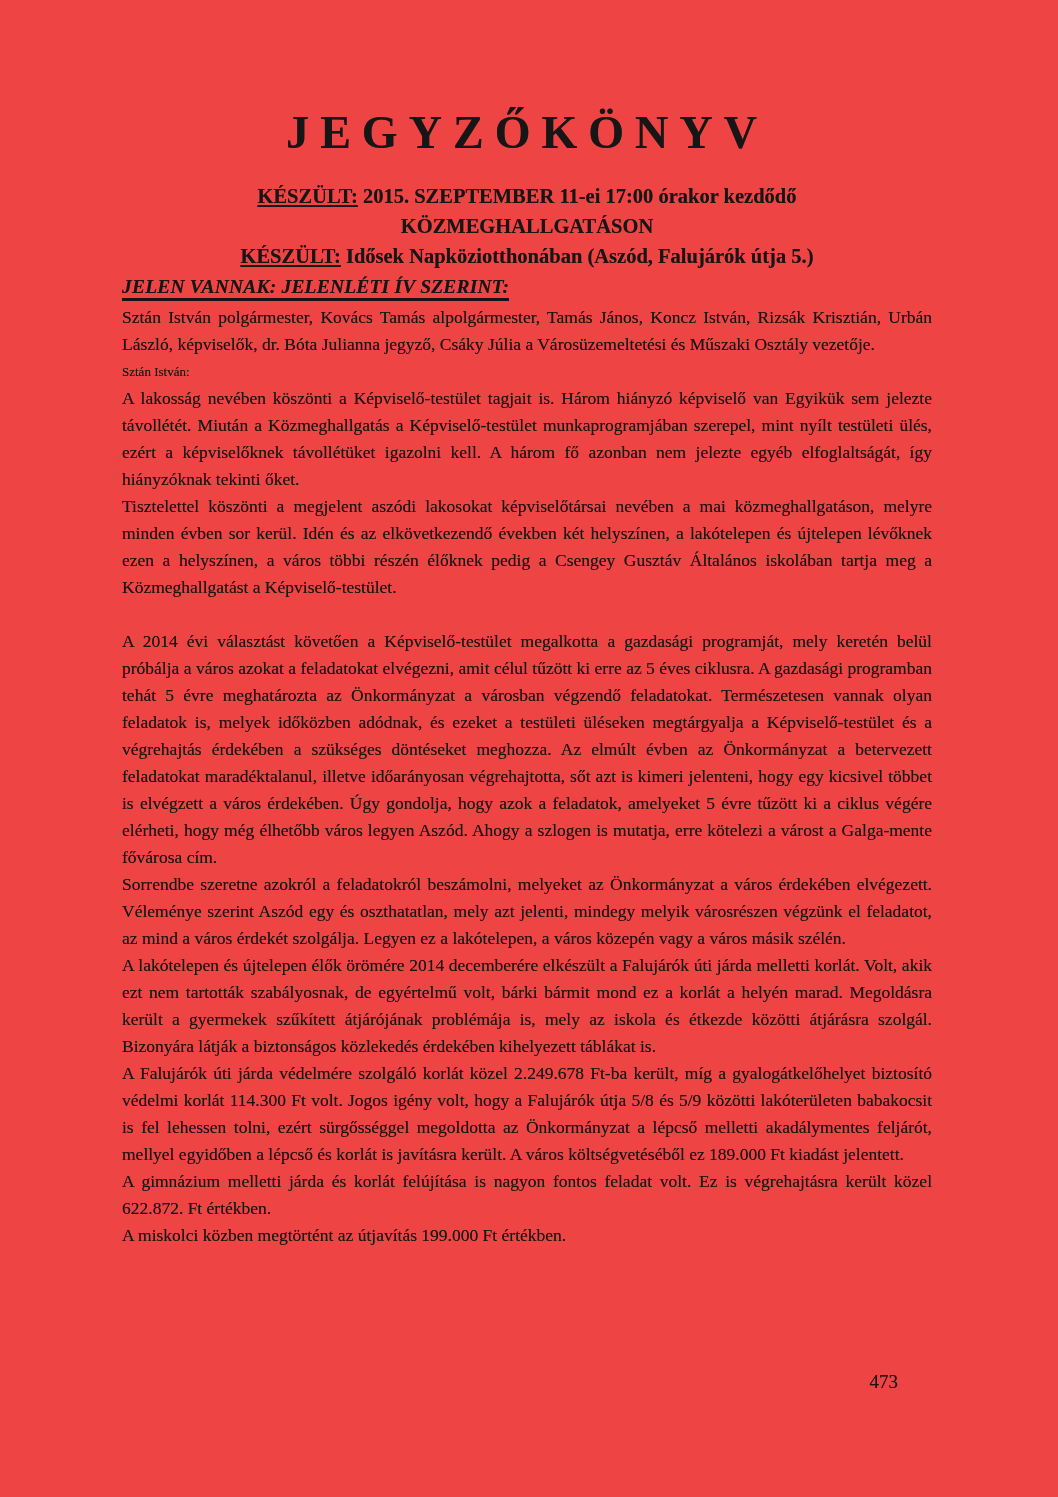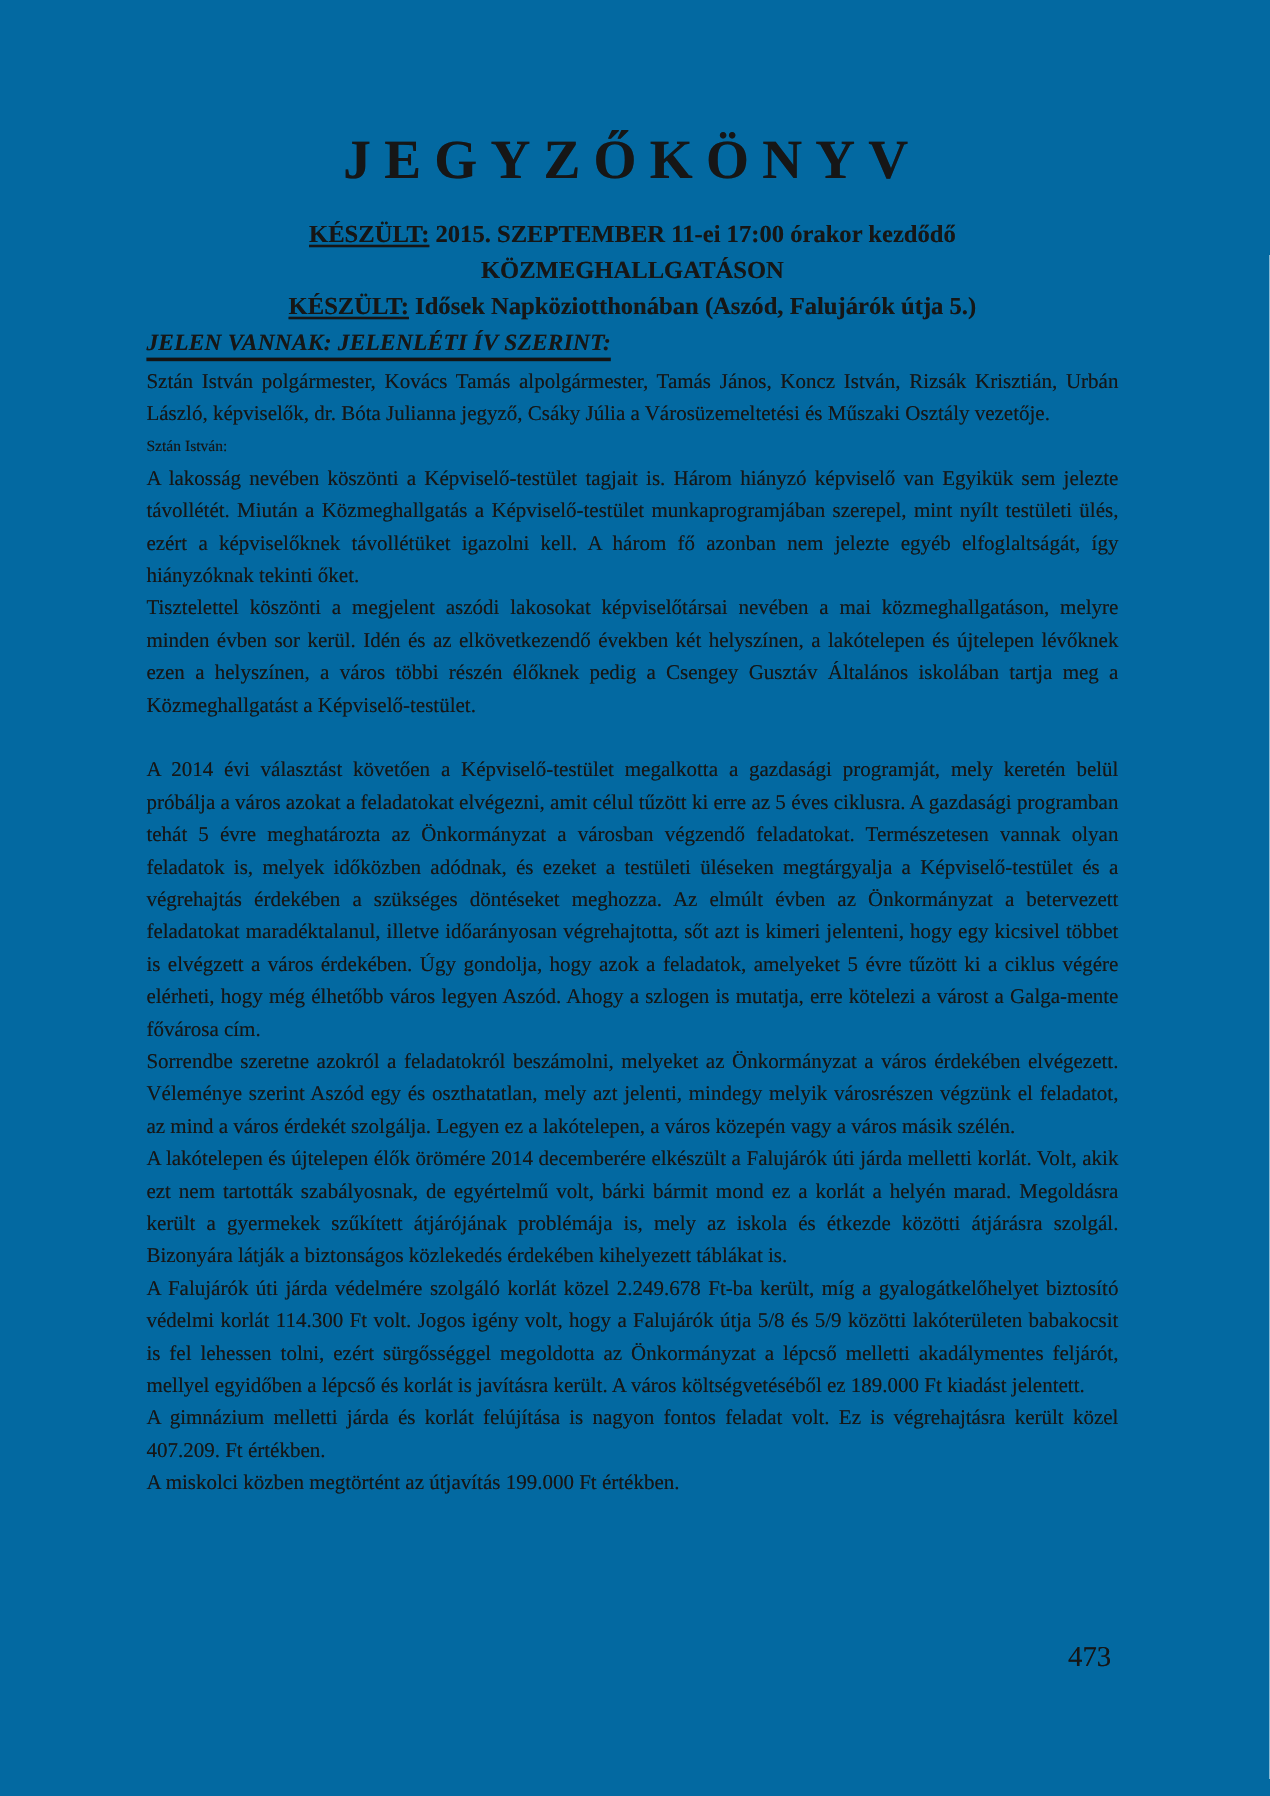--- a/index.html
+++ b/index.html
@@ -4,21 +4,21 @@
 <style>
   html, body {
     margin: 0;
     padding: 0;
     background: #ffffff;
   }
   .page {
     position: relative;
     width: 1058px;
     height: 1497px;
-    background: #0369a1;
+    background: #ef4444;
     color: #161616;
     font-family: "Liberation Serif", "DejaVu Serif", serif;
     overflow: hidden;
     text-shadow: 0 0 0.5px rgba(20,20,20,0.55); 
   }
   .content {
     padding: 0 126px 0 122px;
   }
   .doc-title {
     margin: 0;
@@ -66,22 +66,22 @@
     margin: 0;
     margin-top: 35px;
     font-weight: 400;
     font-size: 13px;
     line-height: 27px;
   }
   .gap-before { margin-top: 27px !important; }
   .page-number {
     position: absolute;
     top: 1368px;
-    right: 132px;
-    font-size: 24px;
+    right: 160px;
+    font-size: 19px;
     line-height: 27px;
   }
 </style>
 </head>
 <body>
 
 <div class="page">
   <div class="content">
 
     <h1 class="doc-title">JEGYZŐKÖNYV</h1>
@@ -106,20 +106,20 @@
       <p class="attendance-text">Sztán István polgármester, Kovács Tamás alpolgármester, Tamás János, Koncz István, Rizsák Krisztián, Urbán László, képviselők, dr. Bóta Julianna jegyző, Csáky Júlia a Városüzemeltetési és Műszaki Osztály vezetője.</p>
 
       <p class="speaker-name">Sztán István:</p>
 
       <p>A lakosság nevében köszönti a Képviselő-testület tagjait is. Három hiányzó képviselő van Egyikük sem jelezte távollétét. Miután a Közmeghallgatás a Képviselő-testület munkaprogramjában szerepel, mint nyílt testületi ülés, ezért a képviselőknek távollétüket igazolni kell. A három fő azonban nem jelezte egyéb elfoglaltságát, így hiányzóknak tekinti őket.</p>
       <p>Tisztelettel köszönti a megjelent aszódi lakosokat képviselőtársai nevében a mai közmeghallgatáson, melyre minden évben sor kerül. Idén és az elkövetkezendő években két helyszínen, a lakótelepen és újtelepen lévőknek ezen a helyszínen, a város többi részén élőknek pedig a Csengey Gusztáv Általános iskolában tartja meg a Közmeghallgatást a Képviselő-testület.</p>
       <p class="gap-before">A 2014 évi választást követően a Képviselő-testület megalkotta a gazdasági programját, mely keretén belül próbálja a város azokat a feladatokat elvégezni, amit célul tűzött ki erre az 5 éves ciklusra. A gazdasági programban tehát 5 évre meghatározta az Önkormányzat a városban végzendő feladatokat. Természetesen vannak olyan feladatok is, melyek időközben adódnak, és ezeket a testületi üléseken megtárgyalja a Képviselő-testület és a végrehajtás érdekében a szükséges döntéseket meghozza. Az elmúlt évben az Önkormányzat a betervezett feladatokat maradéktalanul, illetve időarányosan végrehajtotta, sőt azt is kimeri jelenteni, hogy egy kicsivel többet is elvégzett a város érdekében. Úgy gondolja, hogy azok a feladatok, amelyeket 5 évre tűzött ki a ciklus végére elérheti, hogy még élhetőbb város legyen Aszód. Ahogy a szlogen is mutatja, erre kötelezi a várost a Galga-mente fővárosa cím.</p>
       <p>Sorrendbe szeretne azokról a feladatokról beszámolni, melyeket az Önkormányzat a város érdekében elvégezett. Véleménye szerint Aszód egy és oszthatatlan, mely azt jelenti, mindegy melyik városrészen végzünk el feladatot, az mind a város érdekét szolgálja. Legyen ez a lakótelepen, a város közepén vagy a város másik szélén.</p>
       <p>A lakótelepen és újtelepen élők örömére 2014 decemberére elkészült a Falujárók úti járda melletti korlát. Volt, akik ezt nem tartották szabályosnak, de egyértelmű volt, bárki bármit mond ez a korlát a helyén marad. Megoldásra került a gyermekek szűkített átjárójának problémája is, mely az iskola és étkezde közötti átjárásra szolgál. Bizonyára látják a biztonságos közlekedés érdekében kihelyezett táblákat is.</p>
       <p>A Falujárók úti járda védelmére szolgáló korlát közel 2.249.678 Ft-ba került, míg a gyalogátkelőhelyet biztosító védelmi korlát 114.300 Ft volt. Jogos igény volt, hogy a Falujárók útja 5/8 és 5/9 közötti lakóterületen babakocsit is fel lehessen tolni, ezért sürgősséggel megoldotta az Önkormányzat a lépcső melletti akadálymentes feljárót, mellyel egyidőben a lépcső és korlát is javításra került. A város költségvetéséből ez 189.000 Ft kiadást jelentett.</p>
-      <p>A gimnázium melletti járda és korlát felújítása is nagyon fontos feladat volt. Ez is végrehajtásra került közel 407.209. Ft értékben.</p>
+      <p>A gimnázium melletti járda és korlát felújítása is nagyon fontos feladat volt. Ez is végrehajtásra került közel 622.872. Ft értékben.</p>
       <p>A miskolci közben megtörtént az útjavítás 199.000 Ft értékben.</p>
 
     </div>
   </div>
 
   <div class="page-number">473</div>
 </div>
 
 </body></html>

